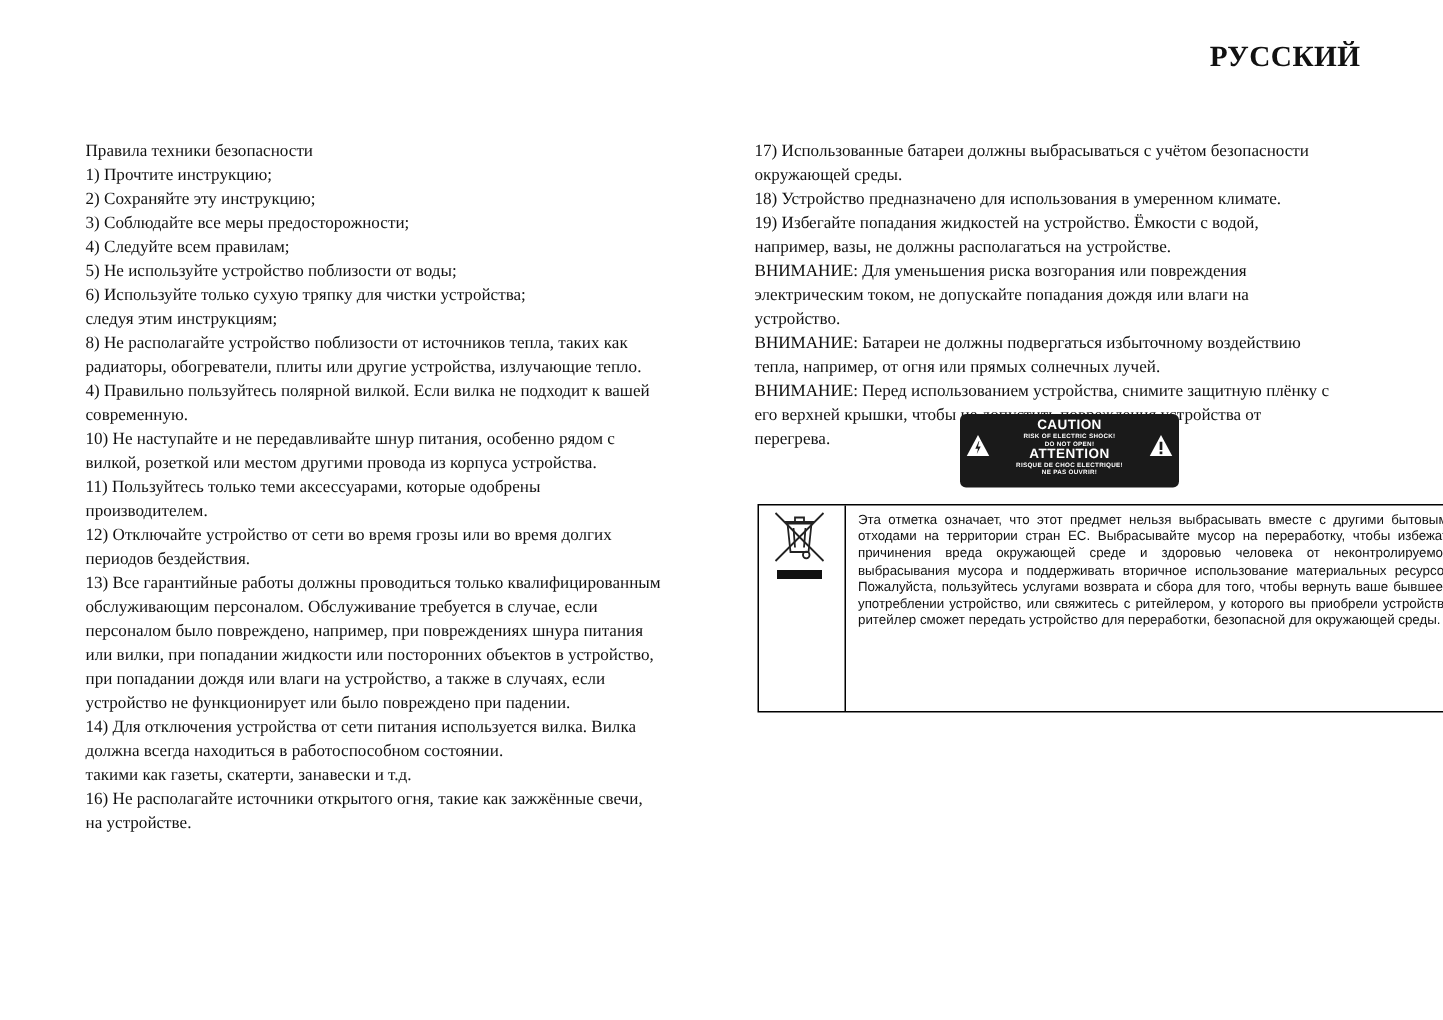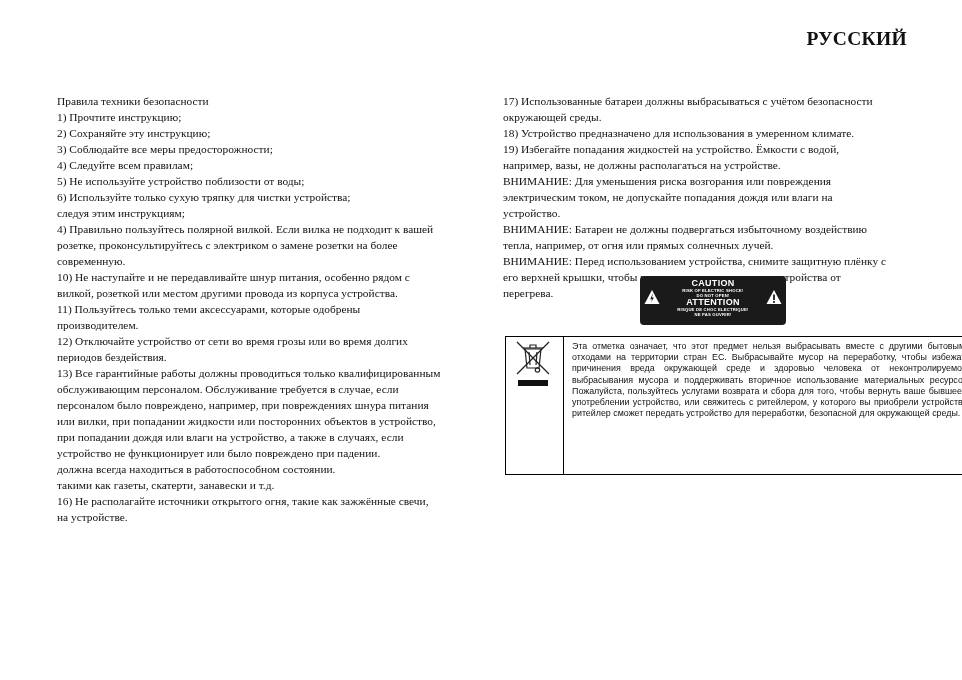--- a/index.html
+++ b/index.html
@@ -28,35 +28,37 @@
 
 <div id="left-col" class="col">
   <p>Правила техники безопасности</p>
   <p>1) Прочтите инструкцию;</p>
   <p>2) Сохраняйте эту инструкцию;</p>
   <p>3) Соблюдайте все меры предосторожности;</p>
   <p>4) Следуйте всем правилам;</p>
   <p>5) Не используйте устройство поблизости от воды;</p>
   <p>6) Используйте только сухую тряпку для чистки устройства;</p>
   <p>следуя этим инструкциям;</p>
+  <p>8)  Не располагайте устройство поблизости от источников тепла, таких как</p>
+  <p>радиаторы, обогреватели, плиты или другие устройства, излучающие тепло.</p>
   <p>4) Правильно пользуйтесь полярной вилкой. Если вилка не подходит к вашей</p>
-  <p>розетке, проконсультируйтесь с электриком о замене розетки на более</p>
   <p>современную.</p>
   <p>10) Не наступайте и не передавливайте шнур питания, особенно рядом с</p>
   <p>вилкой, розеткой или местом другими провода из корпуса устройства.</p>
   <p>11) Пользуйтесь только теми аксессуарами, которые одобрены</p>
   <p>производителем.</p>
   <p>12) Отключайте устройство от сети во время грозы или во время долгих</p>
   <p>периодов бездействия.</p>
   <p>13) Все гарантийные работы должны проводиться только квалифицированным</p>
   <p>обслуживающим персоналом. Обслуживание требуется в случае, если</p>
   <p>персоналом было повреждено, например, при повреждениях шнура питания</p>
   <p>или вилки, при попадании жидкости или посторонних объектов в устройство,</p>
   <p>при попадании дождя или влаги на устройство, а также в случаях, если</p>
   <p>устройство не функционирует или было повреждено при падении.</p>
+  <p>14) Для отключения устройства от сети питания используется вилка. Вилка</p>
   <p>должна всегда находиться в работоспособном состоянии.</p>
   <p>такими как газеты, скатерти, занавески и т.д.</p>
   <p>16) Не располагайте источники открытого огня, такие как зажжённые свечи,</p>
   <p>на устройстве.</p>
 </div>
 
 <div id="right-col" class="col">
   <p>17) Использованные батареи должны выбрасываться с учётом безопасности</p>
   <p>окружающей среды.</p>
   <p>18) Устройство предназначено для использования в умеренном климате.</p>

